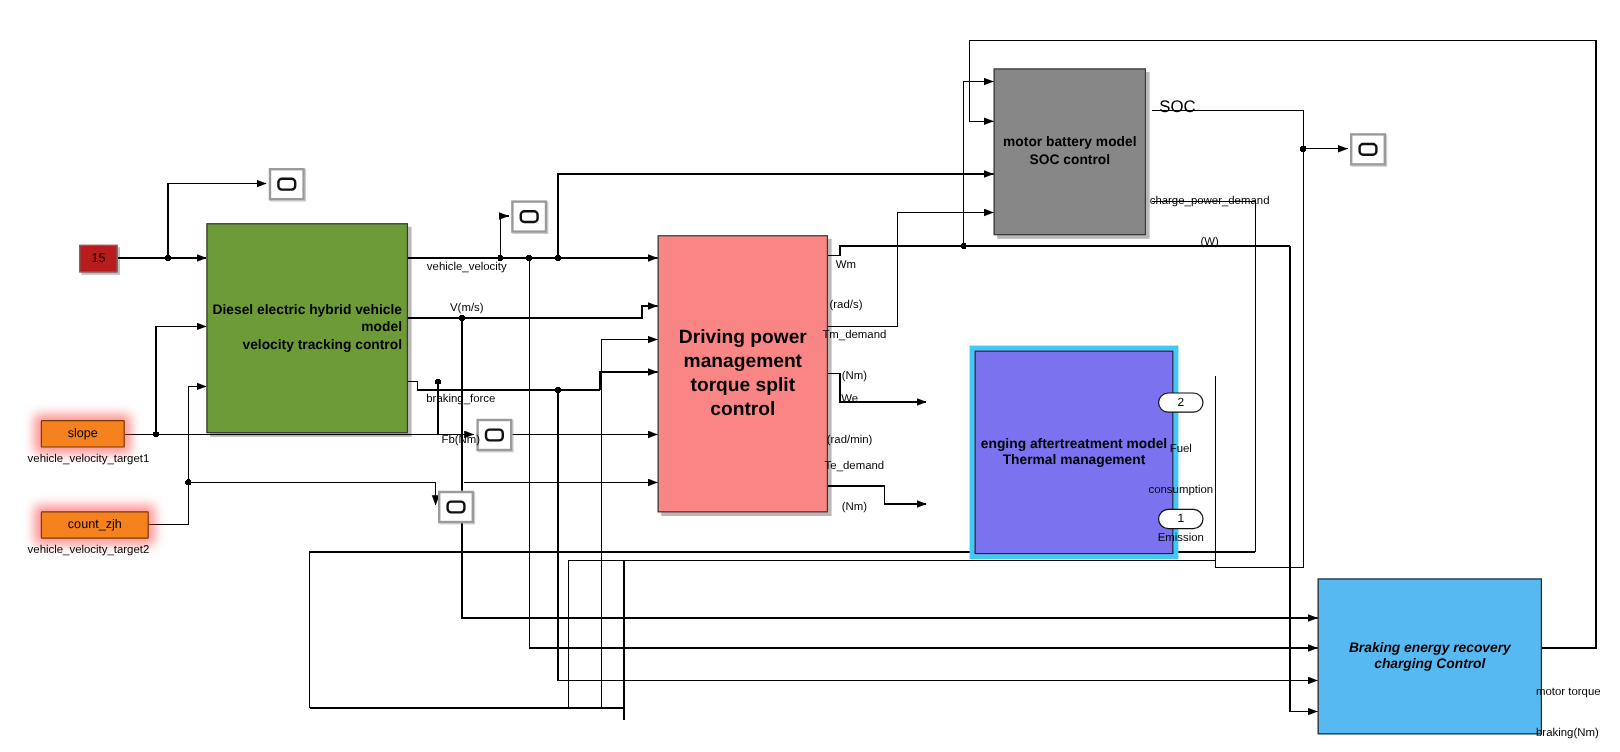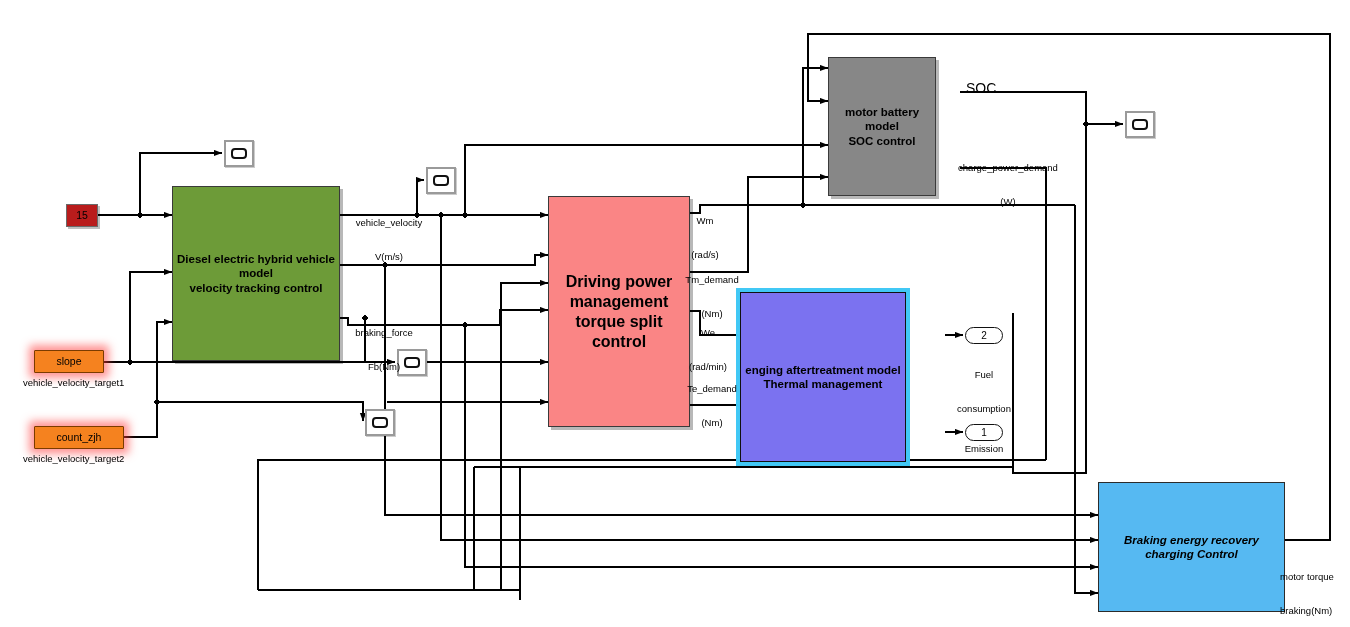--- a/index.html
+++ b/index.html
@@ -136,42 +136,42 @@
   <div class="blk orange" style="left:34px;top:350px;width:70px;height:23px;">
     <span class="t">slope</span>
   </div>
   <div class="srclabel" style="left:23px;top:377px;">vehicle_velocity_target1</div>
 
   <div class="blk orange" style="left:34px;top:426px;width:90px;height:23px;">
     <span class="t">count_zjh</span>
   </div>
   <div class="srclabel" style="left:23px;top:453px;">vehicle_velocity_target2</div>
 
-  <div class="blk green blk-shadow" style="left:172px;top:186px;width:168px;height:175px;">
+  <div class="blk green blk-shadow" style="left:172px;top:186px;width:168px;height:175px;text-align:right;">
     <div class="t">
       <div>Diesel electric hybrid vehicle model</div>
       <div>velocity tracking control</div>
     </div>
   </div>
 
   <div class="blk pink blk-shadow" style="left:548px;top:196px;width:142px;height:231px;">
     <div class="t">
       <div>Driving power management</div>
       <div>torque split control</div>
     </div>
   </div>
 
-  <div class="blk gray blk-shadow" style="left:828px;top:57px;width:108px;height:139px;">
+  <div class="blk gray blk-shadow" style="left:828px;top:57px;width:127px;height:139px;">
     <div class="t">
       <div>motor battery model</div>
       <div>SOC control</div>
     </div>
   </div>
 
-  <div class="blk purple" style="left:740px;top:292px;width:166px;height:170px;">
+  <div class="blk purple" style="left:812px;top:292px;width:166px;height:170px;">
     <div class="t">
       <div>enging aftertreatment model</div>
       <div>Thermal management</div>
     </div>
   </div>
 
   <div class="blk cyanblk" style="left:1098px;top:482px;width:187px;height:130px;font-style:italic;">
     <div class="t">
       <div>Braking energy recovery</div>
       <div>charging Control</div>

